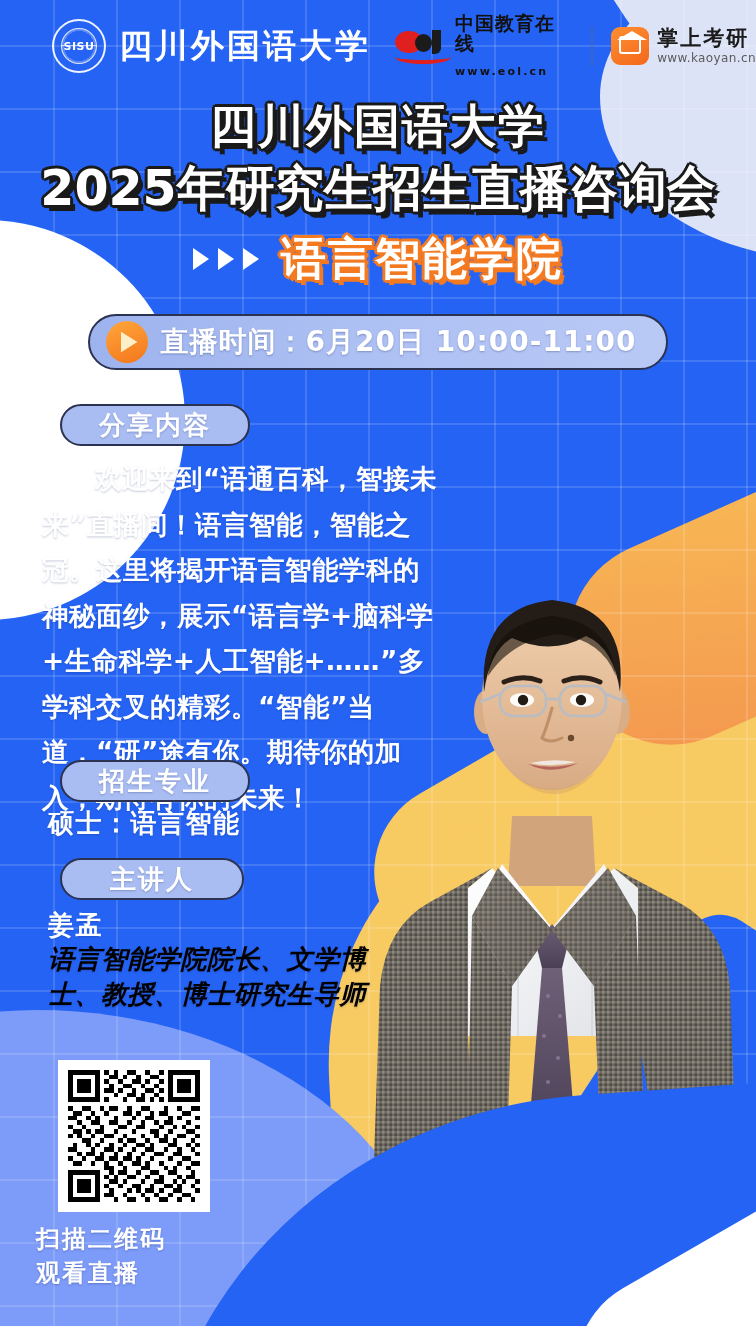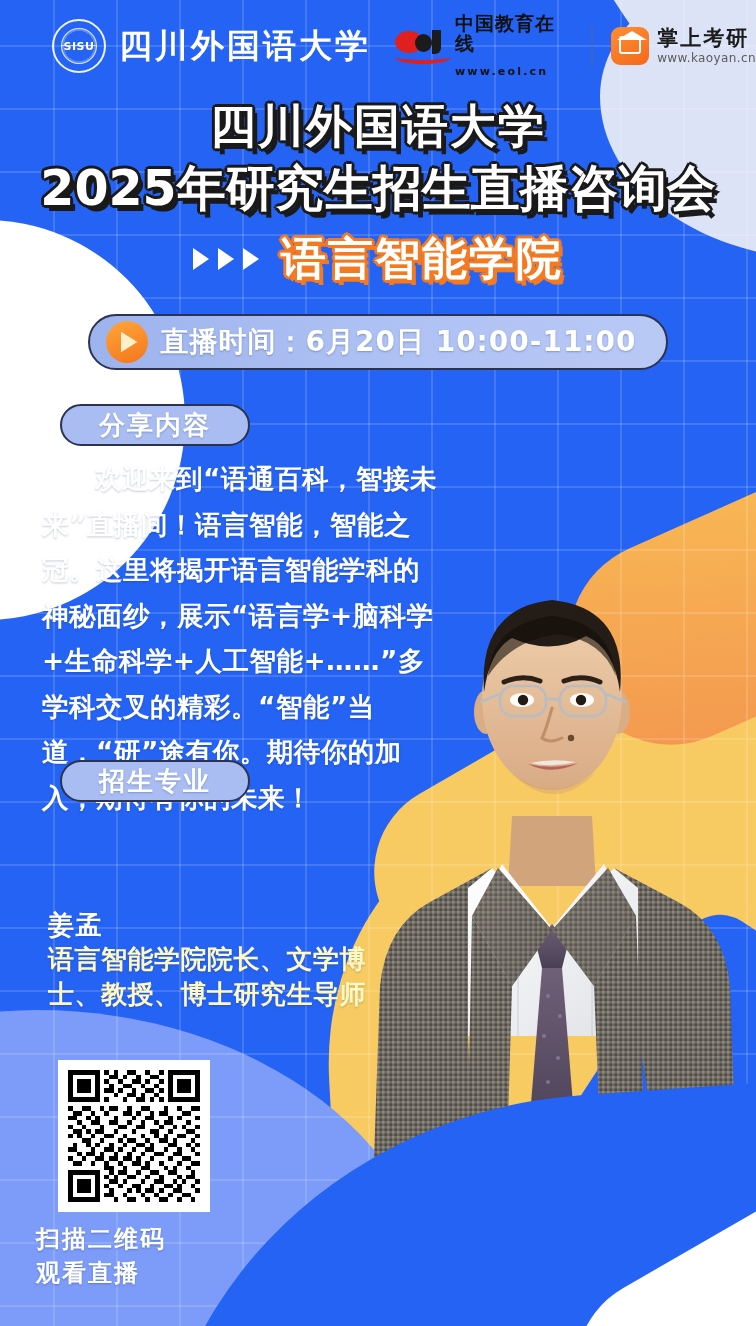--- a/index.html
+++ b/index.html
@@ -317,24 +317,25 @@
   }
   .speaker-name{
     position:absolute; left:48px; top:908px;
     font-size:26px; color:#ffffff; font-weight:bold;
     letter-spacing:1.5px;
     font-family:"DejaVu Sans",sans-serif;
     text-shadow:0 1px 2px rgba(20,40,100,.25);
   }
   .speaker-title{
     position:absolute; left:48px; top:942px; width:330px;
-    font-size:26px; line-height:1.35; color:#fef9c3; font-weight:bold;
+    font-size:26px; line-height:1.35; color:#000000; font-weight:bold;
     letter-spacing:.5px;
     font-family:"DejaVu Sans",sans-serif;
     text-shadow:0 1px 2px rgba(20,40,100,.25);
+    font-style:italic;
   }
 
   
   .portrait{
     position:absolute;
     left:352px; top:516px;
     width:404px; height:810px;
     z-index:9;
     overflow:hidden;
   }
@@ -541,21 +542,23 @@
       <span class="tri"></span>
     </div>
     <div class="time-text">直播时间：6月20日  10:00-11:00</div>
   </div>
 
   <div class="content">
     <div class="pill pill-share">分享内容</div>
     <div class="body-text">欢迎来到“语通百科，智接未来”直播间！语言智能，智能之冠。这里将揭开语言智能学科的神秘面纱，展示“语言学+脑科学+生命科学+人工智能+……”多学科交叉的精彩。“智能”当道，“研”途有你。期待你的加入，期待有你的未来！</div>
 
     <div class="pill pill-major">招生专业</div>
-
+    <div class="major-text">硕士：语言智能</div>
+
+    <div class="pill pill-speaker">主讲人</div>
     <div class="speaker-name">姜孟</div>
     <div class="speaker-title">语言智能学院院长、文学博士、教授、博士研究生导师</div>
   </div>
 
   <div class="qr-wrap">
     <svg viewBox="0 0 29 29" shape-rendering="crispEdges">
       <rect width="29" height="29" fill="#ffffff"></rect>
       <g fill="#000000">
         <rect x="0" y="0" width="7" height="1"></rect>
           <rect x="0" y="6" width="7" height="1"></rect>

